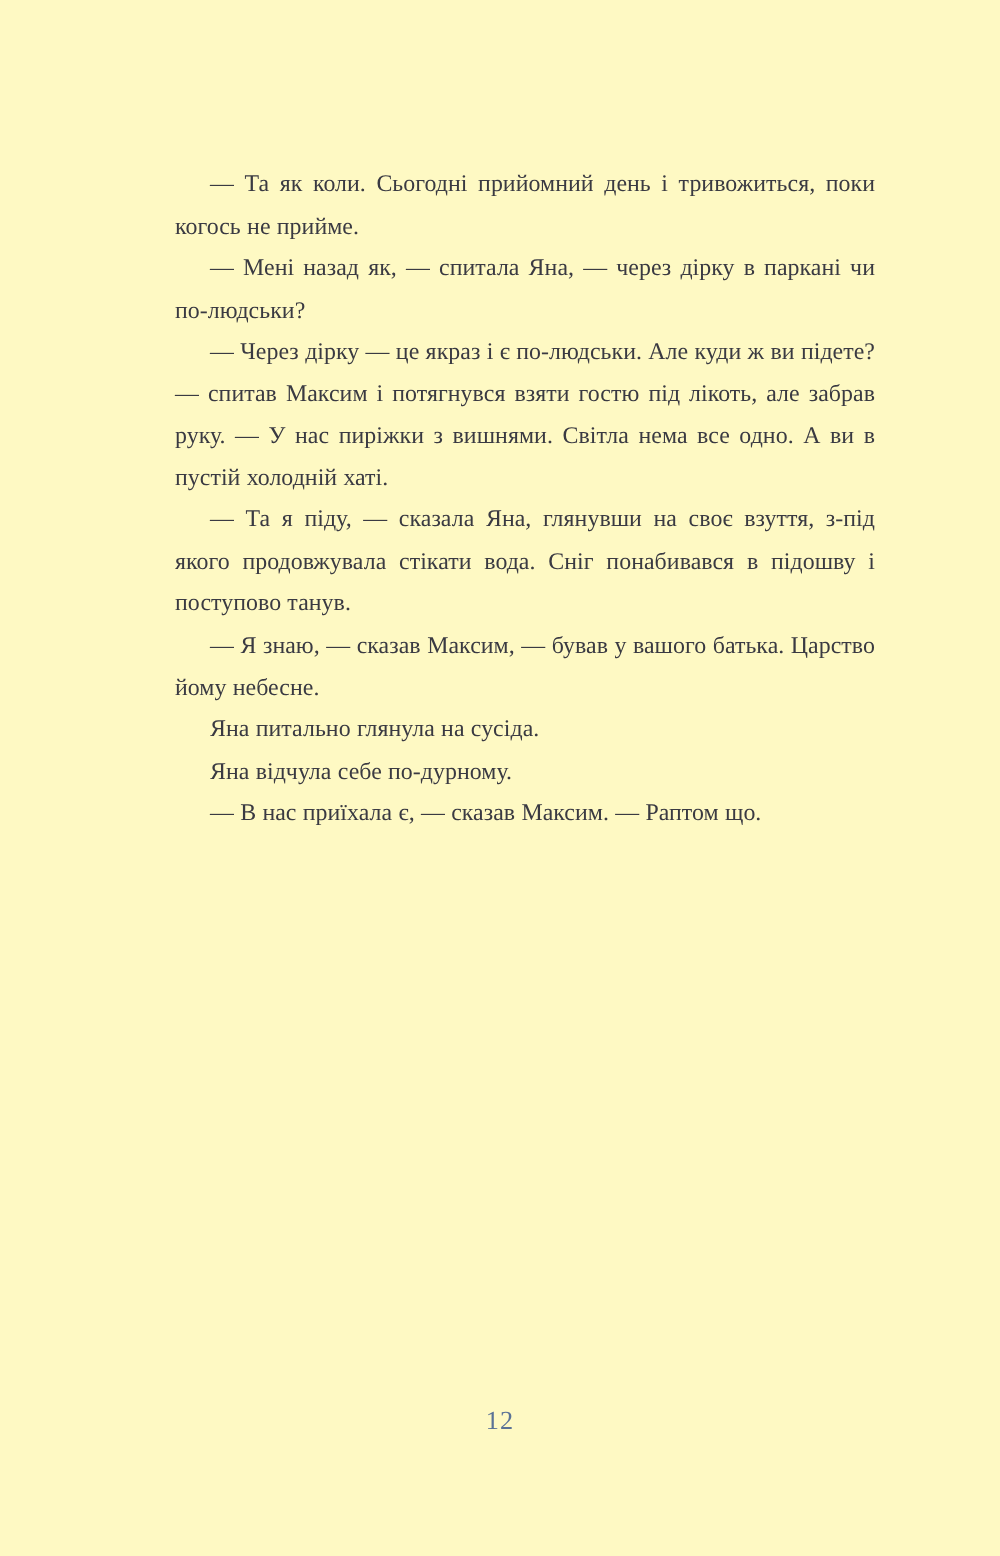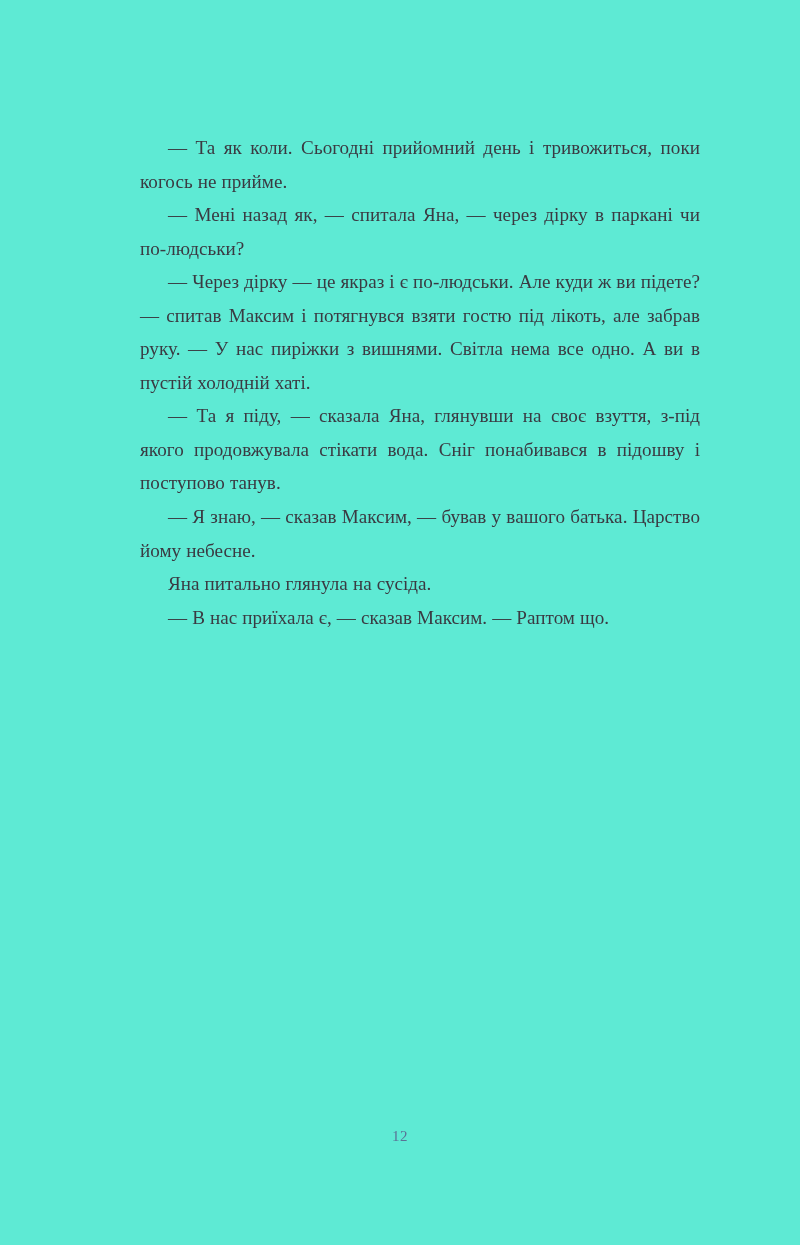--- a/index.html
+++ b/index.html
@@ -11,21 +11,21 @@
 
   body {
     font-family: "Liberation Serif", "DejaVu Serif", serif;
   }
 
   .page {
     position: relative;
     width: 800px;
     height: 1245px;
     margin: 0 auto;
-    background: #5eead4;
+    background: #fef9c3;
     overflow: hidden;
     box-sizing: border-box;
   }
 
   .text-block {
     position: absolute;
     left: 140px;
     top: 131px;
     width: 560px;
   }
@@ -49,37 +49,38 @@
   .para:last-child {
     margin-bottom: 0;
   }
 
   .page-number {
     position: absolute;
     left: 0;
     right: 0;
     top: 1126px;
     text-align: center;
-    font-size: 15px;
+    font-size: 21px;
     line-height: 20px;
     color: #5a7296;
     letter-spacing: 0.04em;
     font-family: "Liberation Serif", "DejaVu Serif", serif;
   }
 </style>
 </head>
 <body>
 
 <div class="page">
 
   <div class="text-block">
     <p class="para">— Та як коли. Сьогодні прийомний день і тривожиться, поки когось не прийме.</p>
     <p class="para">— Мені назад як, — спитала Яна, — через дірку в паркані чи по-людськи?</p>
     <p class="para">— Через дірку — це якраз і є по-людськи. Але куди ж ви підете? — спитав Максим і потягнувся взяти гостю під лікоть, але забрав руку. — У нас пиріжки з вишнями. Світла нема все одно. А ви в пустій холодній хаті.</p>
     <p class="para">— Та я піду, — сказала Яна, глянувши на своє взуття, з-під якого продовжувала стікати вода. Сніг понабивався в підошву і поступово танув.</p>
     <p class="para">— Я знаю, — сказав Максим, — бував у вашого батька. Царство йому небесне.</p>
     <p class="para">Яна питально глянула на сусіда.</p>
+    <p class="para">Яна відчула себе по-дурному.</p>
     <p class="para">— В нас приїхала є, — сказав Максим. — Раптом що.</p>
   </div>
 
   <div class="page-number">12</div>
 
 </div>
 
 </body></html>

